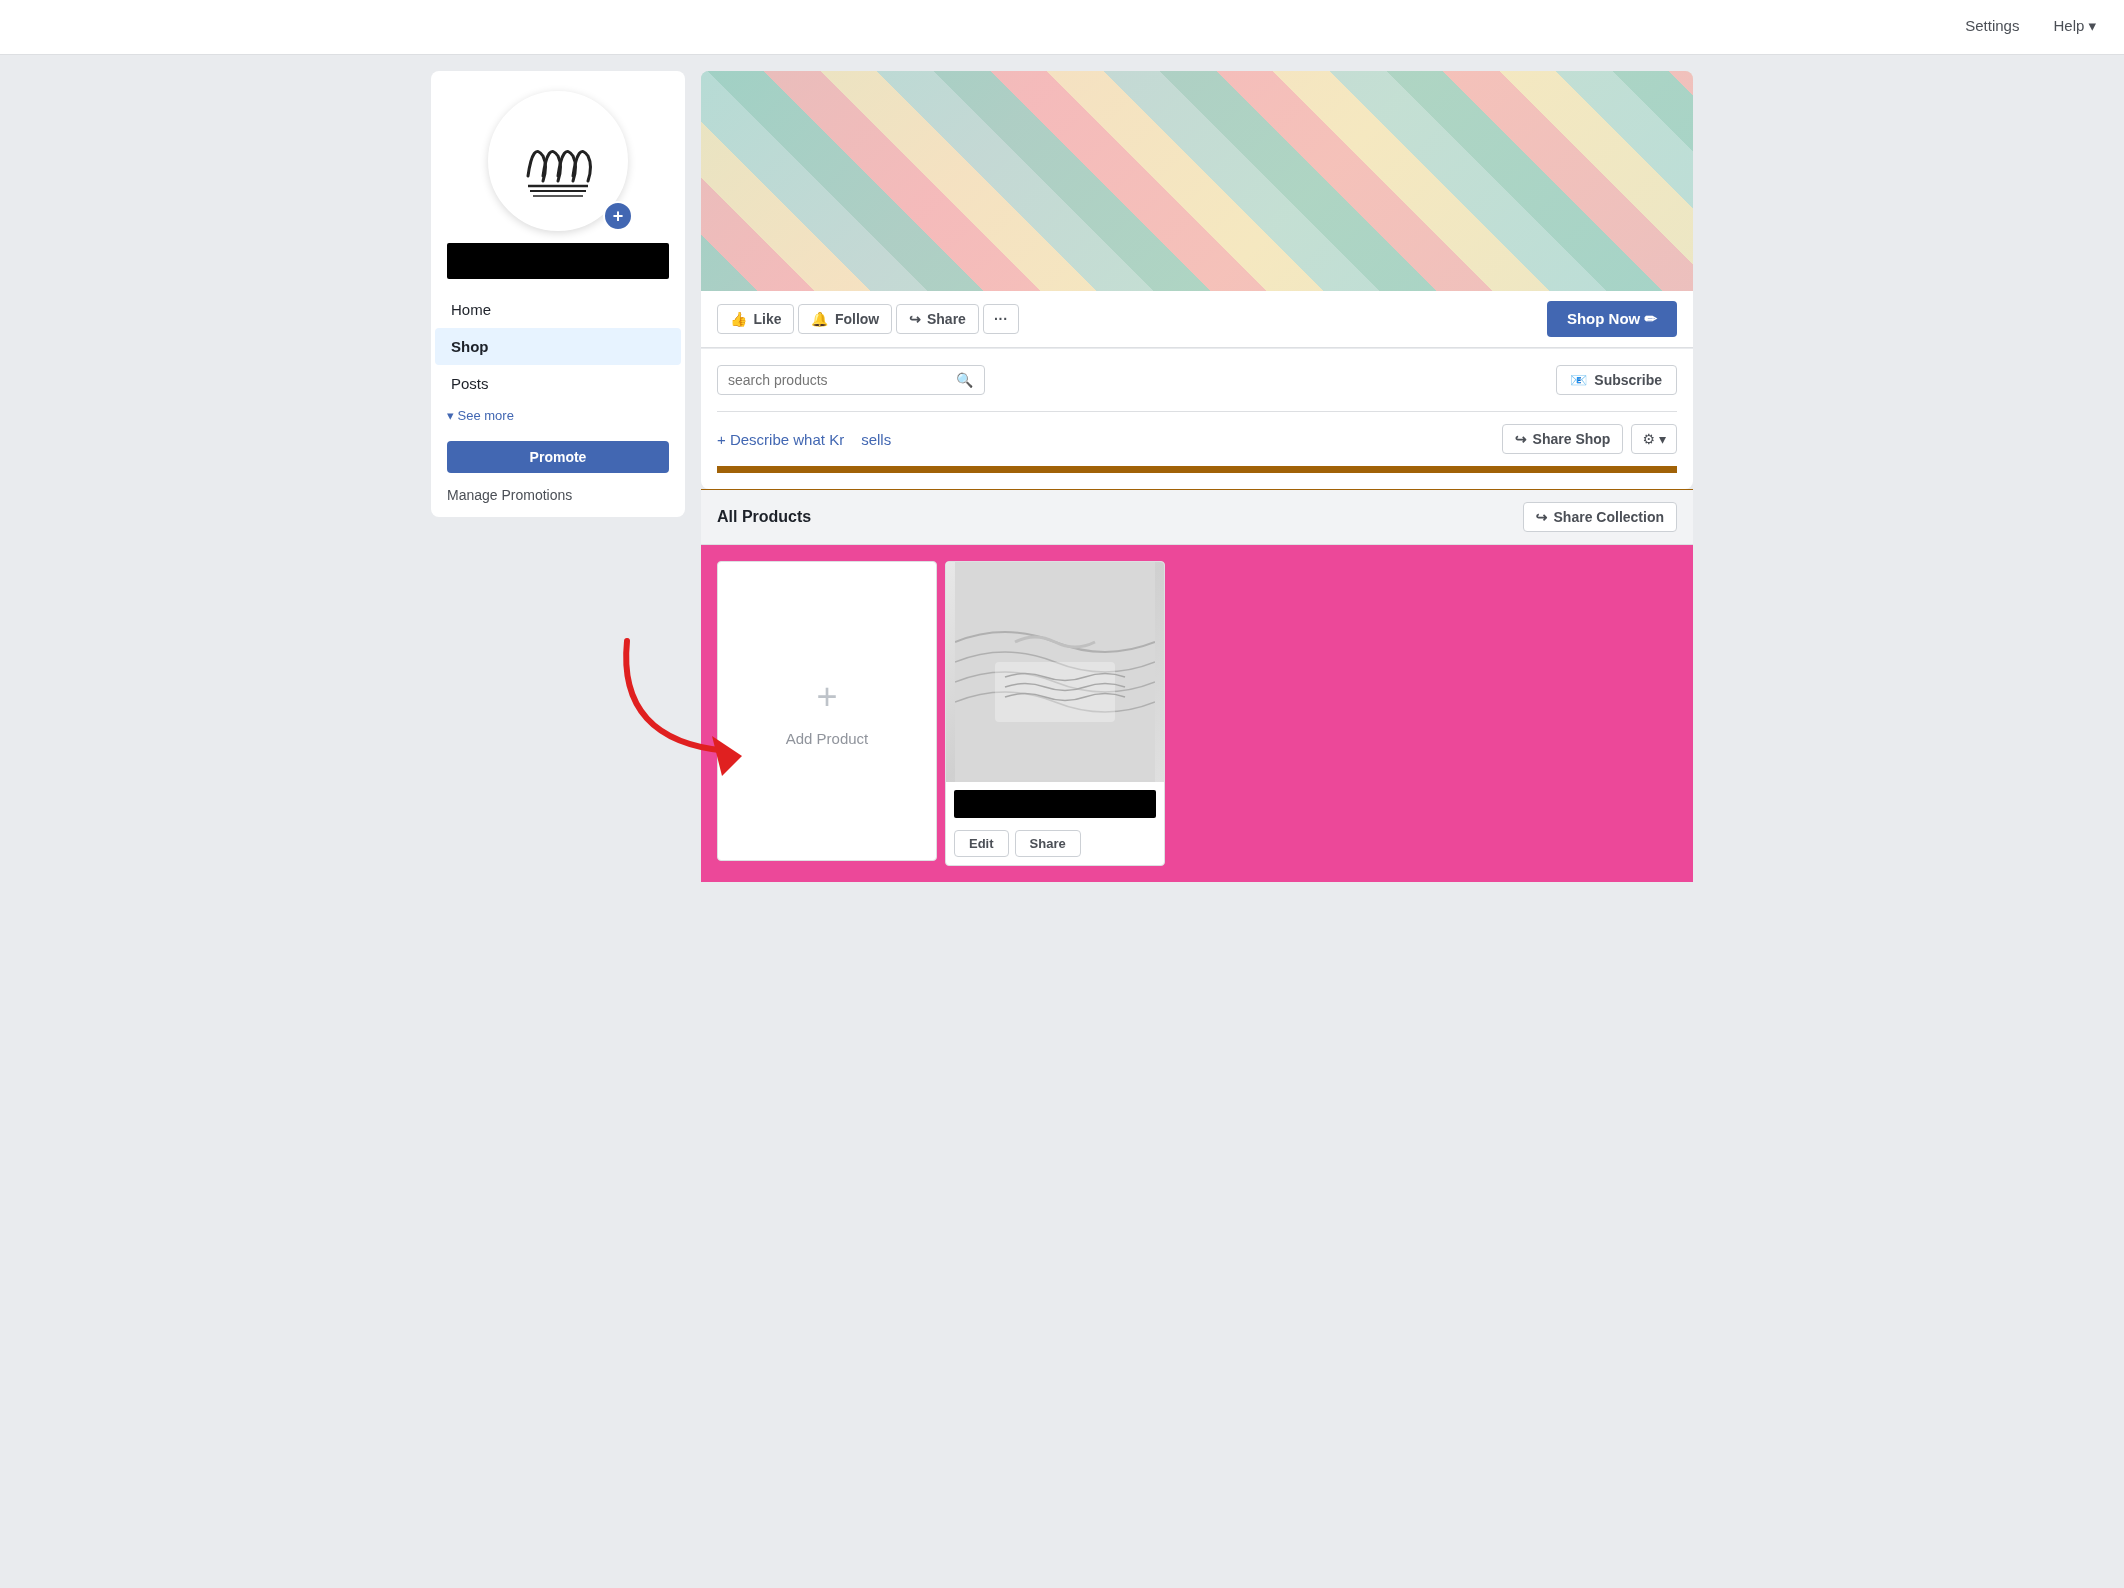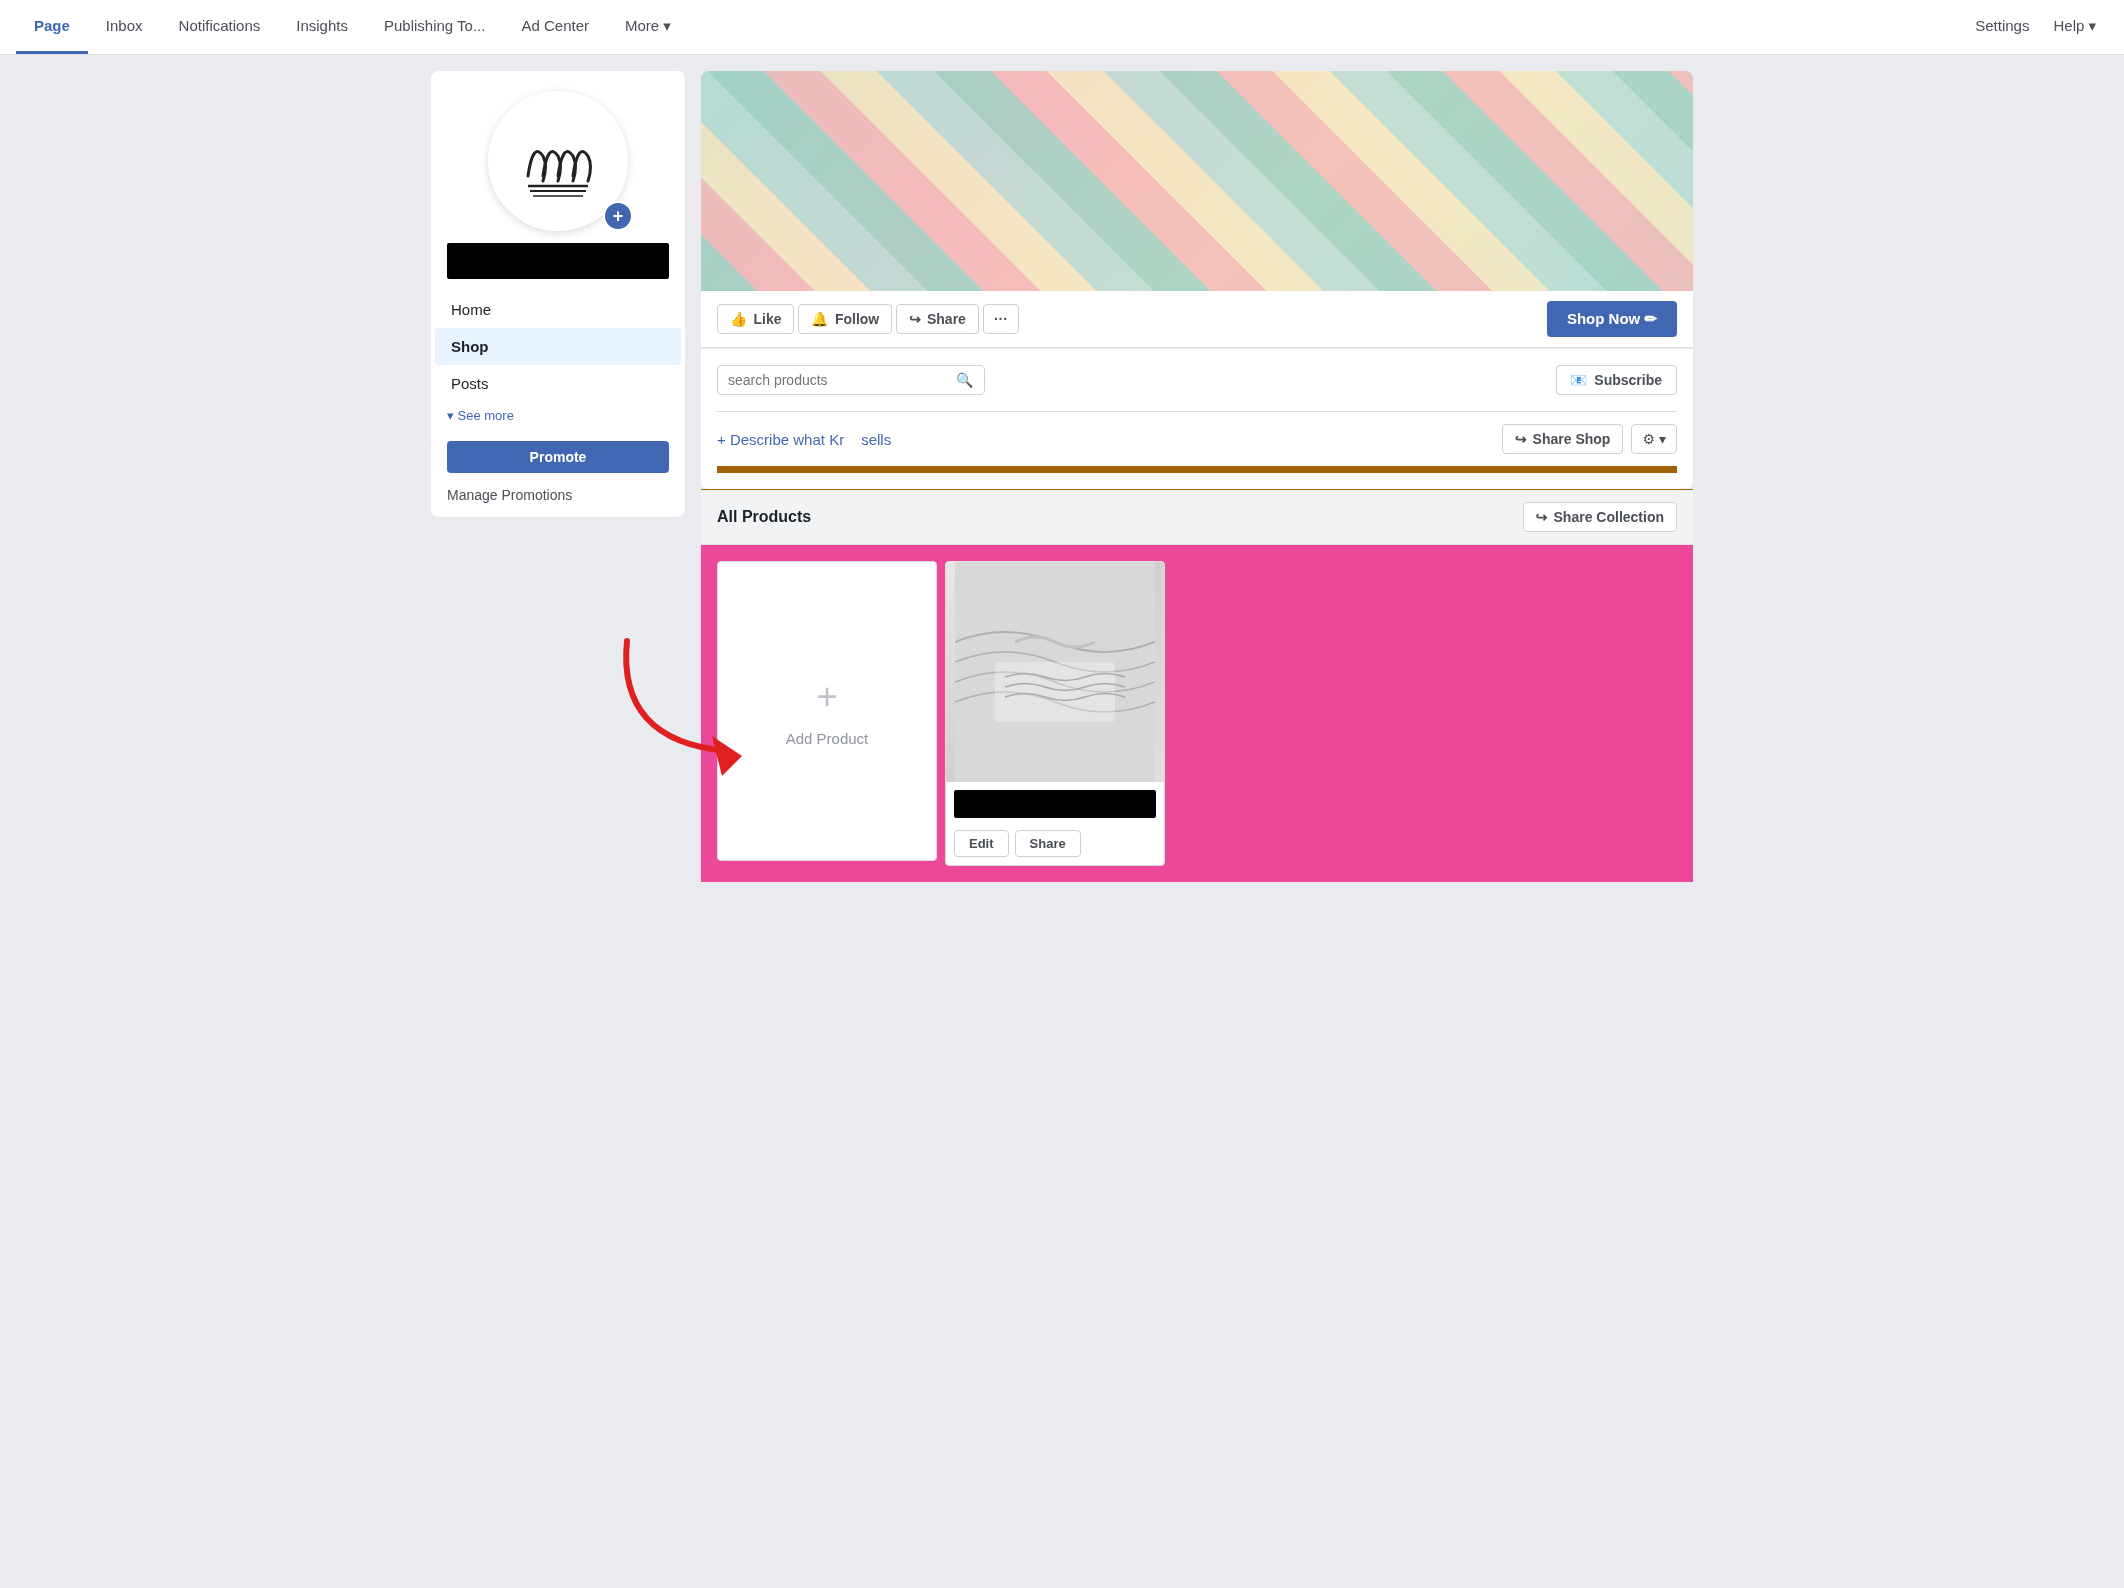--- a/index.html
+++ b/index.html
@@ -16,21 +16,21 @@
       position: relative;
     }
     .nav-left { display: flex; align-items: stretch; }
     .nav-item {
       display: flex; align-items: center; padding: 0 18px;
       font-size: 15px; color: #4b4f56; cursor: pointer;
       border-bottom: 3px solid transparent;
       text-decoration: none;
     }
     .nav-item.active { color: #4267b2; border-bottom: 3px solid #4267b2; font-weight: 600; }
-    .nav-right { margin-left: auto; display: flex; align-items: center; }
+    .nav-right { margin-left: auto; display: flex; align-items: center; gap: 10px; }
     .nav-right .nav-item { padding: 0 12px; }
 
     
     .page-container { display: flex; max-width: 1262px; margin: 0 auto; padding: 16px 0; gap: 16px; }
 
     
     .sidebar {
       width: 254px; min-width: 254px;
       display: flex; flex-direction: column; gap: 0;
     }
@@ -236,29 +236,20 @@
         #f5e8c0 80px, #f5e8c0 120px,
         #b8ddd8 120px, #b8ddd8 160px
       );
       opacity: 0.8;
     }
   </style>
 </head>
 <body>
 
 <nav class="top-nav">
-  <div class="nav-left">
-    <a class="nav-item active">Page</a>
-    <a class="nav-item">Inbox</a>
-    <a class="nav-item">Notifications</a>
-    <a class="nav-item">Insights</a>
-    <a class="nav-item">Publishing To...</a>
-    <a class="nav-item">Ad Center</a>
-    <a class="nav-item">More ▾</a>
-  </div>
   <div class="nav-right">
     <a class="nav-item">Settings</a>
     <a class="nav-item">Help ▾</a>
   </div>
 </nav>
 
 <div class="page-container">
 
   <aside class="sidebar">
     <div class="profile-section">

